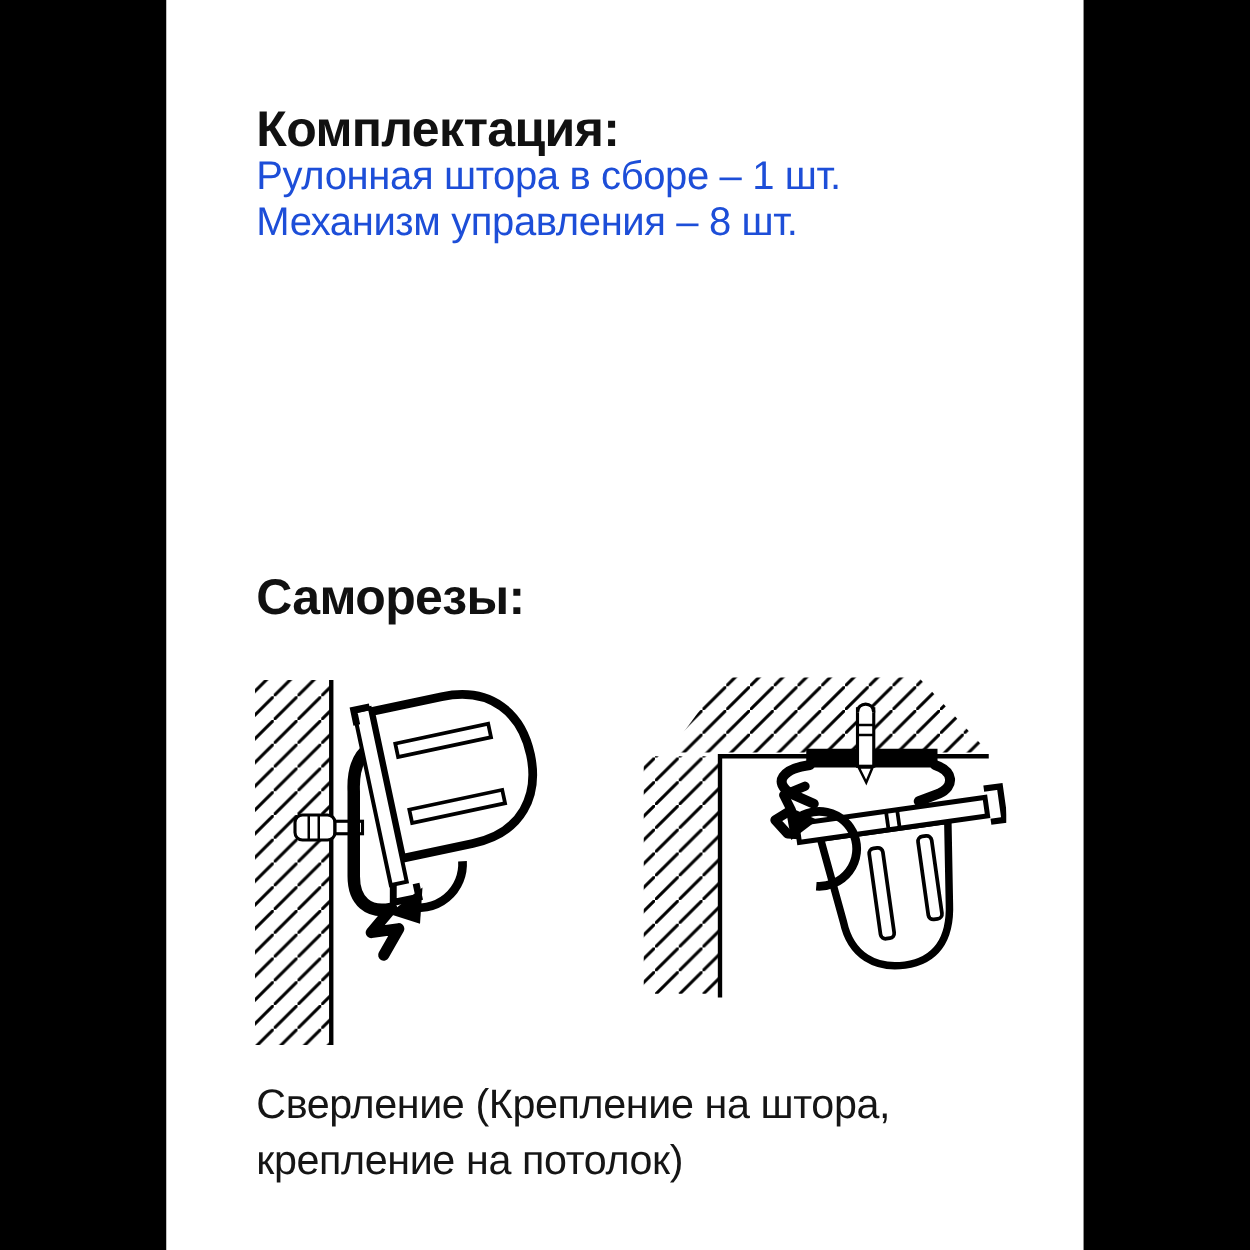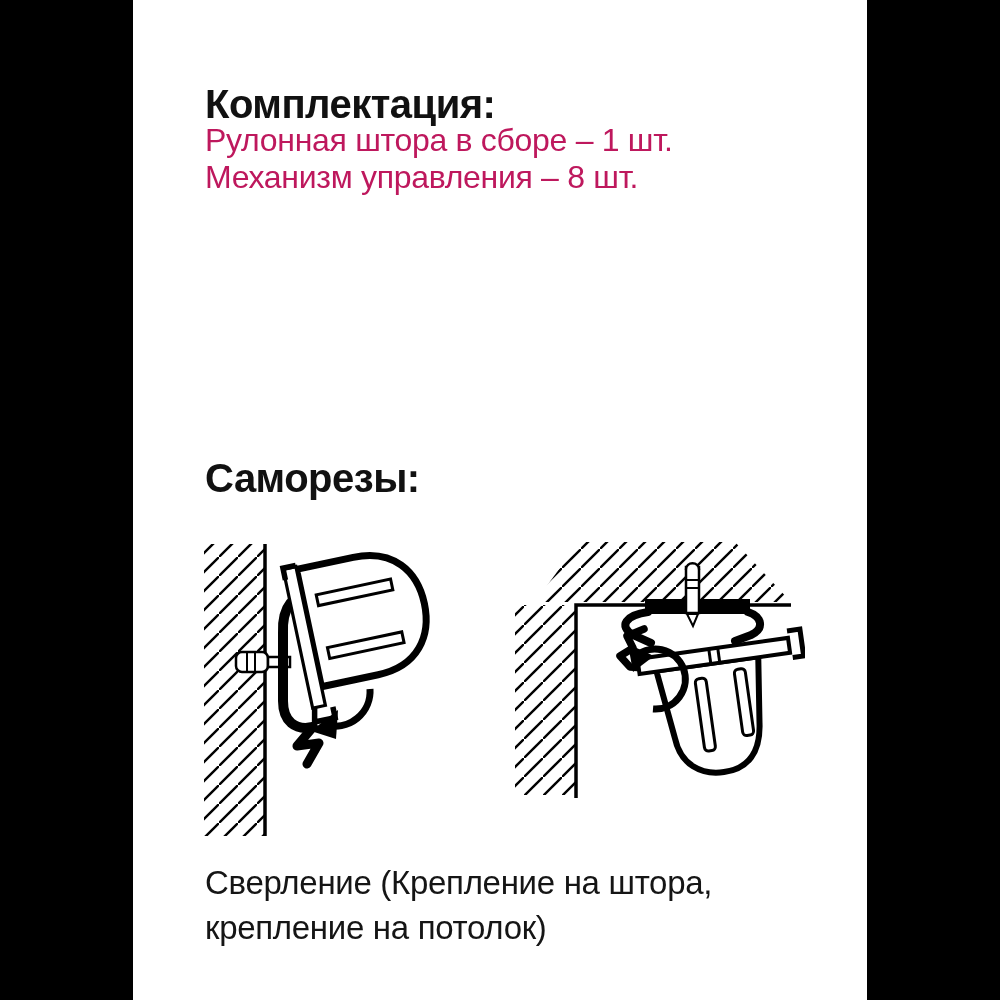--- a/index.html
+++ b/index.html
@@ -7,21 +7,21 @@
          font-family:"Liberation Sans",sans-serif;}
   .bar{position:absolute;top:0;height:1000px;background:#000;}
   .bar-left{left:0;width:133px;}
   .bar-right{left:867px;width:133px;}
   .canvas{position:absolute;left:133px;top:0;width:734px;height:1000px;background:#fff;color:#111;}
   .heading{position:absolute;left:72px;margin:0;font-size:40px;font-weight:bold;
            letter-spacing:-0.5px;line-height:1.1;color:#111;}
   .heading.pkg{top:82px;}
   .heading.mount{top:456px;}
   .list{position:absolute;left:72px;top:122px;font-size:32px;line-height:37px;
-        letter-spacing:-0.3px;color:#be185d;}
+        letter-spacing:-0.3px;color:#1d4ed8;}
   .caption{position:absolute;left:72px;top:860px;font-size:33px;line-height:45px;
            letter-spacing:-0.3px;color:#151515;}
   .diagram{position:absolute;}
   .diagram.wall{left:67px;top:538px;width:240px;height:300px;}
   .diagram.ceiling{left:372px;top:530px;width:300px;height:290px;}
 </style>
 </head>
 <body>
 
 <div class="stage">

